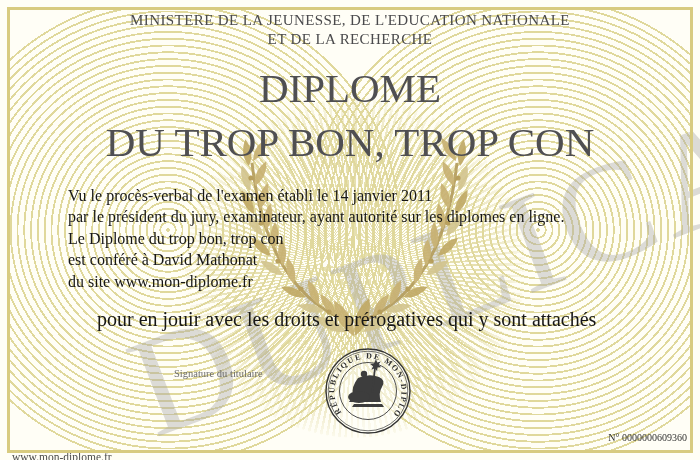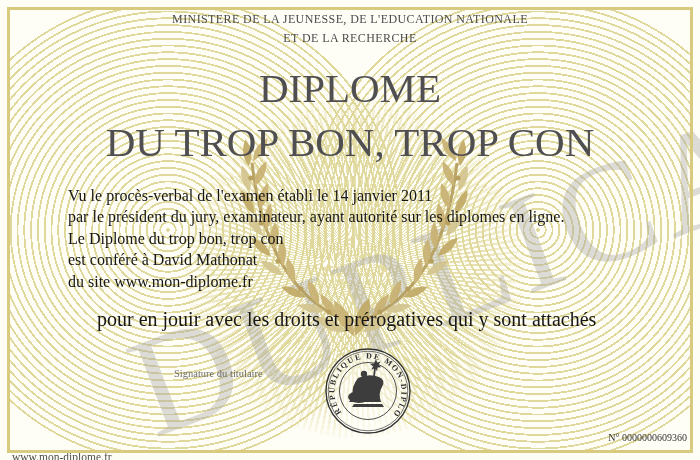--- a/index.html
+++ b/index.html
@@ -37,21 +37,21 @@
     transform:rotate(-21deg); transform-origin:0 70%;
   }
 
   
   .wreath { position:absolute; left:227px; top:108px; z-index:2; opacity:0.92; }
   .wreath .stem { fill:none; stroke:#b59e5e; stroke-width:3; }
   .wreath .berry { fill:#b49a55; }
 
   
   .txt { position:absolute; z-index:3; }
-  .hdr { left:0; right:0; text-align:center; color:#4a4a4c; font-size:12px; letter-spacing:0.4px; }
+  .hdr { left:0; right:0; text-align:center; color:#4a4a4c; font-size:15px; letter-spacing:0.4px; }
   .hdr1 { top:12px; }
   .hdr2 { top:31px; }
   .title { left:0; right:0; text-align:center; color:#4f4f52; font-size:41px; }
   .title1 { top:64px; }
   .title2 { top:112px;margin-top:6px; }
   .bodytext { left:68px; top:185px; font-size:16px; line-height:21.4px; color:#161616; }
   .rights { left:97px; top:308px; font-size:20px; color:#161616; }
   .sig { left:162px; top:368px; font-size:10.5px; color:#6b6b6b;padding-left:12px; }
   .ministry { left:406px; top:368px; font-size:10.5px; line-height:20px; color:#636363; }
   .site { left:12px; top:431px; font-size:11.5px; color:#4c4c4c;margin-top:20px; }

